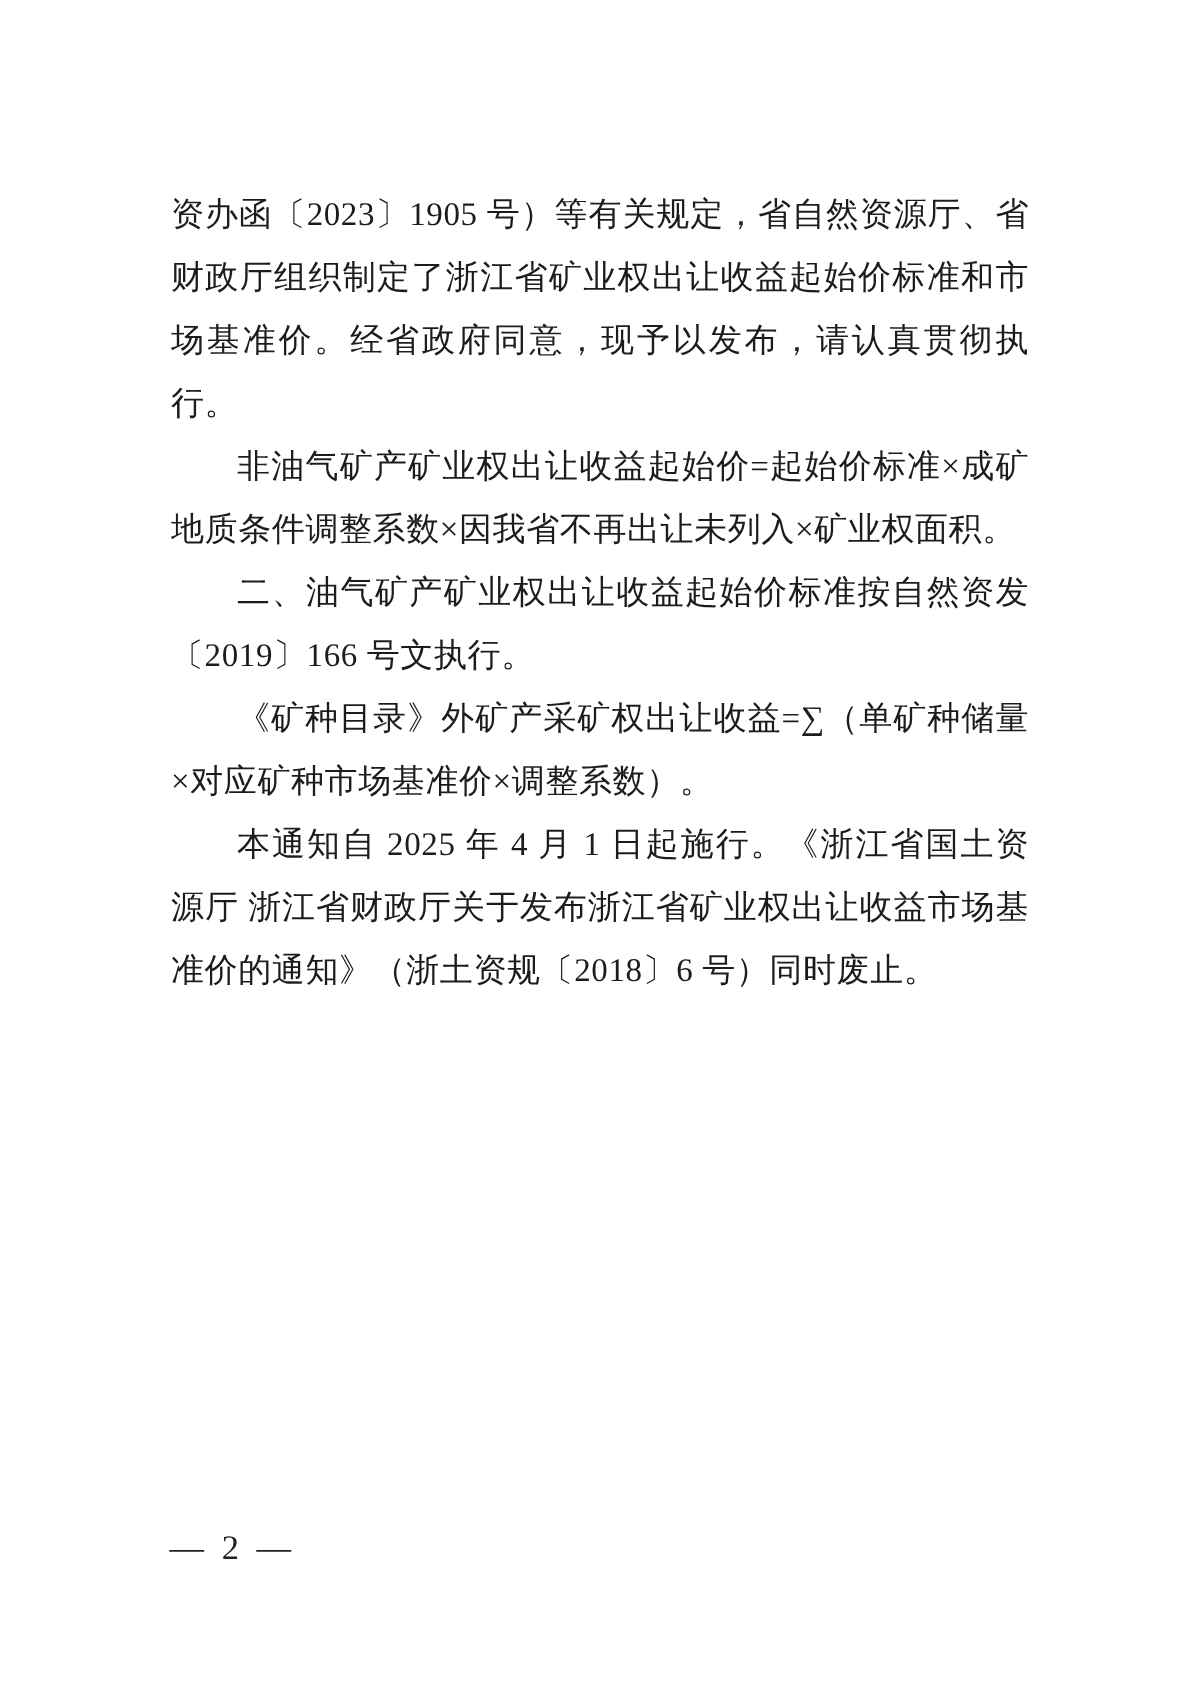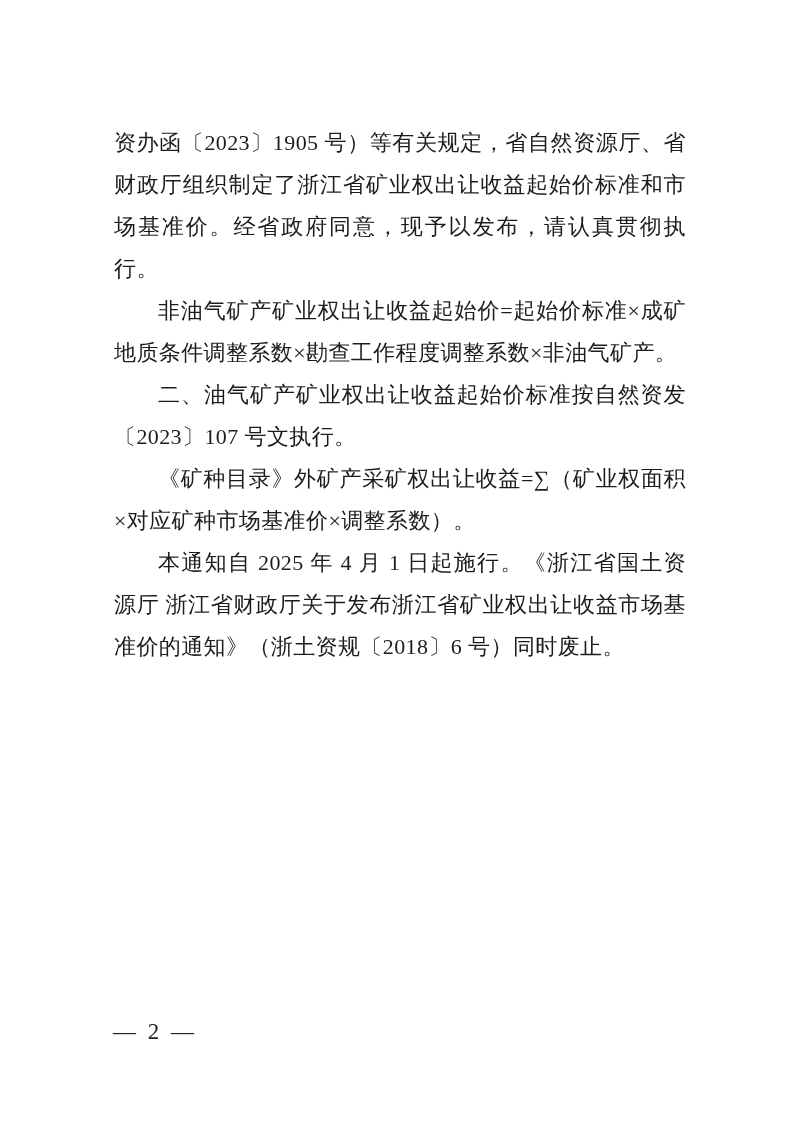--- a/index.html
+++ b/index.html
@@ -47,19 +47,19 @@
     color: #222222;
     font-family: "Liberation Serif", serif;
   }
 </style>
 </head>
 <body>
 
 <main class="page">
   <section class="content">
       <p class="para">资办函〔2023〕1905 号）等有关规定，省自然资源厅、省财政厅组织制定了浙江省矿业权出让收益起始价标准和市场基准价。经省政府同意，现予以发布，请认真贯彻执行。</p>
-      <p class="para indent">非油气矿产矿业权出让收益起始价=起始价标准×成矿地质条件调整系数×勘查工作程度调整系数×非油气矿产。</p>
-      <p class="para indent">二、油气矿产矿业权出让收益起始价标准按自然资发〔2023〕107 号文执行。</p>
-      <p class="para indent">《矿种目录》外矿产采矿权出让收益=∑（矿业权面积×对应矿种市场基准价×调整系数）。</p>
+      <p class="para indent">非油气矿产矿业权出让收益起始价=起始价标准×成矿地质条件调整系数×因我省不再出让未列入×矿业权面积。</p>
+      <p class="para indent">二、油气矿产矿业权出让收益起始价标准按自然资发〔2019〕166 号文执行。</p>
+      <p class="para indent">《矿种目录》外矿产采矿权出让收益=∑（单矿种储量×对应矿种市场基准价×调整系数）。</p>
       <p class="para indent">本通知自 2025 年 4 月 1 日起施行。《浙江省国土资源厅 浙江省财政厅关于发布浙江省矿业权出让收益市场基准价的通知》（浙土资规〔2018〕6 号）同时废止。</p>
     </section>
   <div class="footer">— 2 —</div>
 </main>
 
 </body></html>

